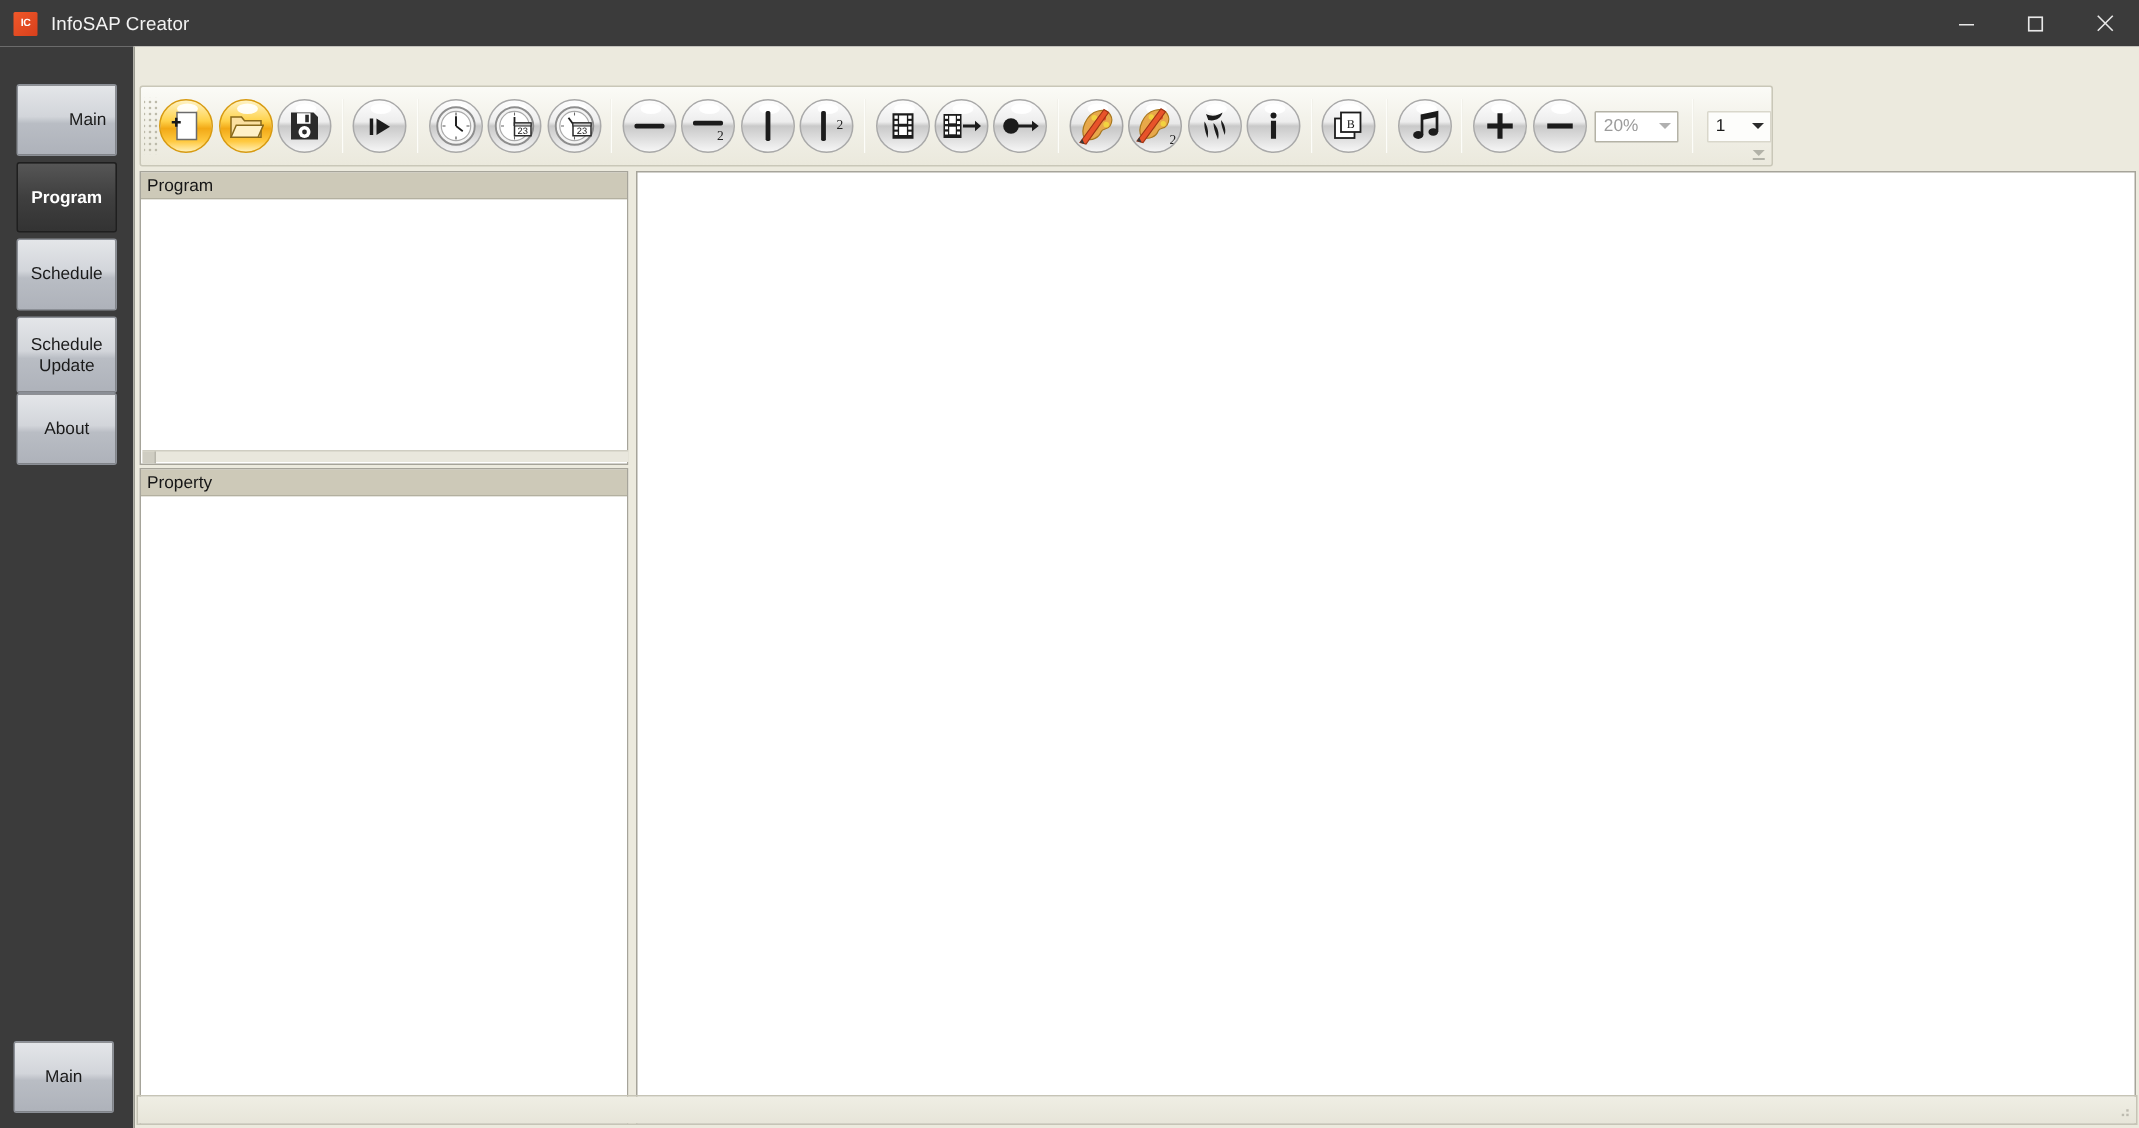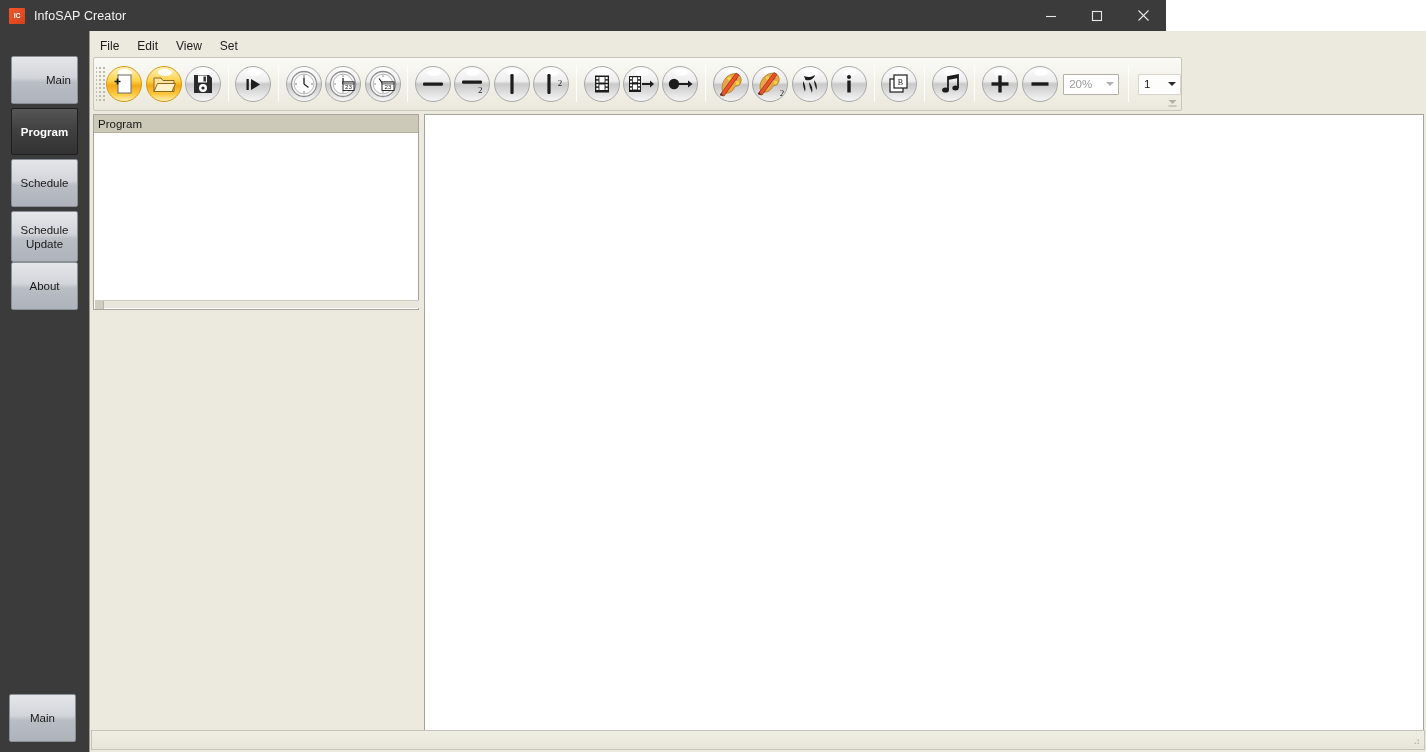--- a/index.html
+++ b/index.html
@@ -5,21 +5,21 @@
   * { box-sizing: border-box; margin: 0; padding: 0; }
   html, body {
     width: 1426px; height: 752px;
     font-family: "Liberation Sans", sans-serif;
     overflow: hidden;
     background: #ffffff;
   }
 
   
   #titlebar {
-    position: absolute; left: 0; top: 0; width: 1166px; height: 31px;
+    position: absolute; left: 0; top: 0; width: 1426px; height: 31px;
     background: #3b3b3b;
     display: flex; align-items: center;
   }
   #app-icon {
     width: 16px; height: 16px; margin-left: 9px;
     background: linear-gradient(135deg,#f0582a 0%,#d8401c 100%);
     border-radius: 1px;
     display: flex; align-items: center; justify-content: center;
     font-size: 7px; color: #ffffff; font-weight: bold; letter-spacing: -0.3px;
   }
@@ -260,26 +260,20 @@
   <div class="side-btn" id="btn-about">
     <span>About</span>
   </div>
   <div class="side-btn" id="btn-exit">
     <span>Main</span>
   </div>
 </div>
 
 <div id="mainwin">
 
-  <div id="menubar">
-    <div class="menu-item">File</div>
-    <div class="menu-item">Edit</div>
-    <div class="menu-item">View</div>
-    <div class="menu-item">Set</div>
-  </div>
 
   <div id="toolbar">
 
     <div id="tb-grip"></div>
 
     <div class="tb-btn">
       <div class="orb gold">
           <span class="glyph">
         <svg width="22" height="24" viewBox="0 0 22 24">
           <rect x="5" y="3" width="13" height="18" fill="#ffffff" stroke="#6b6b6b" stroke-width="1"></rect>
@@ -615,20 +609,26 @@
   <div id="panel-program">
     <div class="panel-head">
       <span>Program</span>
     </div>
     <div class="panel-body"></div>
     <div id="panel-program-scroll">
       <div class="thumb"></div>
     </div>
   </div>
 
+  <div id="panel-property">
+    <div class="panel-head">
+      <span>Property</span>
+    </div>
+    <div class="panel-body"></div>
+  </div>
 
   <div id="splitter"></div>
 
   <div id="canvas"></div>
 
   <div id="statusbar">
     <span></span>
     <span id="status-grip">
       <svg width="12" height="12" viewBox="0 0 12 12">
         <g fill="#bdbbb0">

